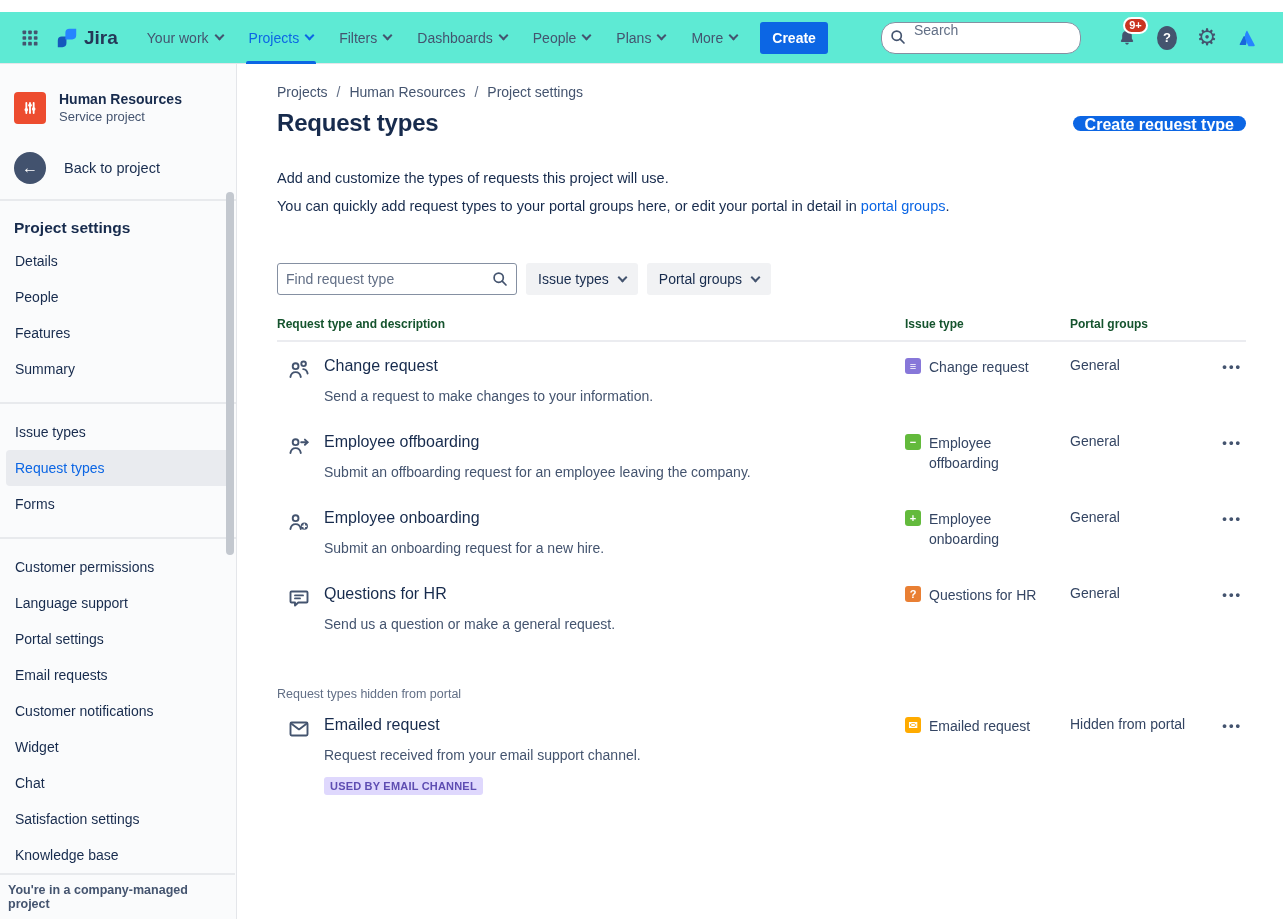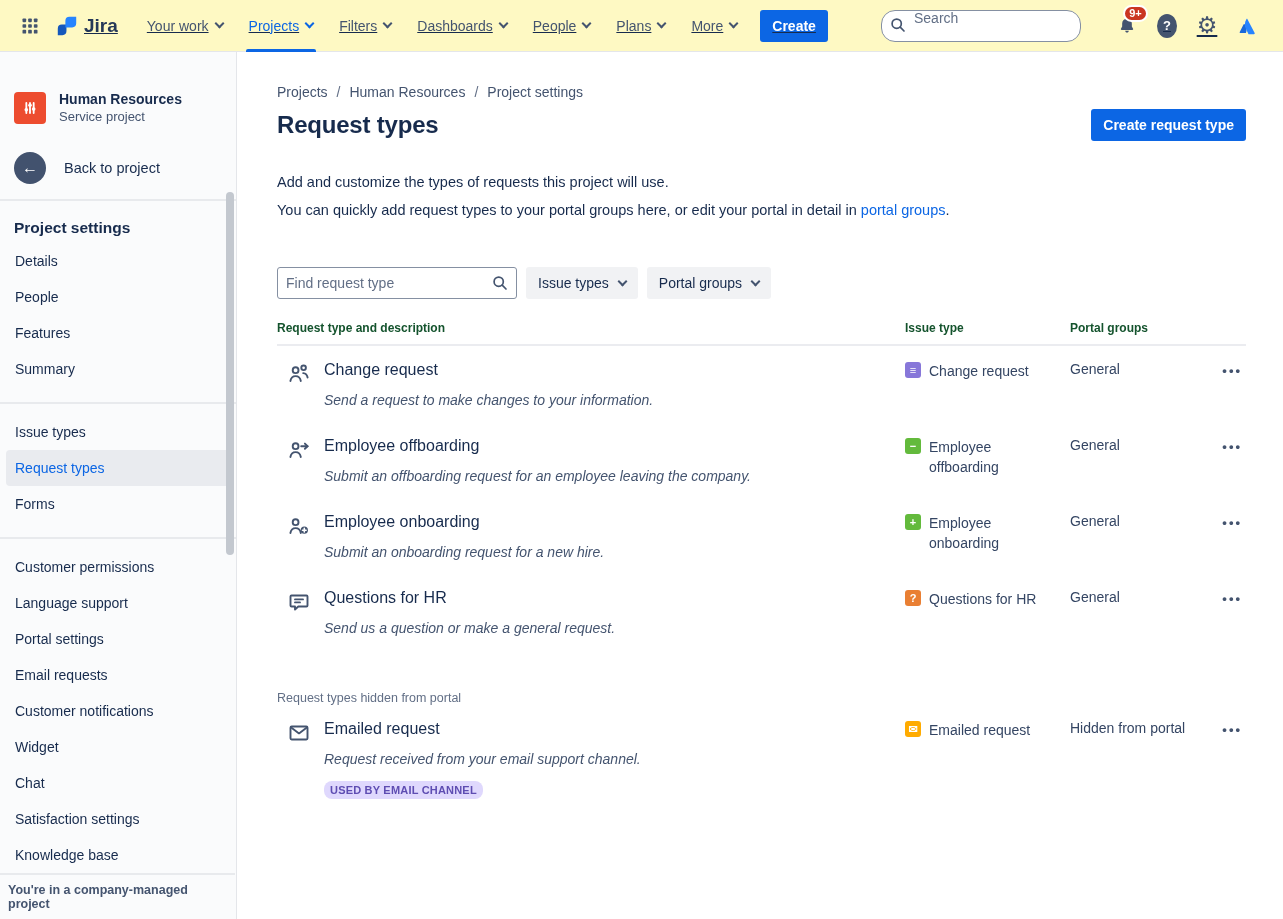--- a/index.html
+++ b/index.html
@@ -4,23 +4,23 @@
 <style>
   * { box-sizing: border-box; }
   html,body { margin:0; padding:0; }
   body {
     width:1283px; height:919px; overflow:hidden; position:relative;
     font-family:"Liberation Sans", sans-serif; background:#fff; color:#172B4D;
   }
 
   
   .topnav {
-    position:absolute; top:0; left:0; width:1283px; height:52px;
-    display:flex; align-items:center; background:#fef9c3;
-    border-bottom:1px solid #E4E6EA; padding:0 20px 0 14px; z-index:10;text-decoration:underline;
+    position:absolute; top:12px; left:0; width:1283px; height:52px;
+    display:flex; align-items:center; background:#5eead4;
+    border-bottom:1px solid #E4E6EA; padding:0 20px 0 14px; z-index:10;
   }
   .appswitcher { width:32px; height:32px; border:none; background:none; display:flex;
     align-items:center; justify-content:center; border-radius:4px; cursor:pointer; }
   .logo { display:flex; align-items:center; gap:4px; margin:0 18px 0 8px; }
   .logo-text { font-size:19px; font-weight:700; color:#253858; }
   .nav-items { display:flex; align-items:center; height:52px; gap:4px; }
   .nav-item {
     position:relative; height:52px; display:flex; align-items:center; gap:7px;
     padding:0 11px; font-size:14px; font-weight:500; color:#44546F; cursor:pointer;
     background:none; border:none; font-family:inherit;
@@ -83,22 +83,22 @@
   .clip-group { max-height:388px; overflow:hidden; }
 
   
   .main { position:absolute; top:52px; left:237px; right:0; bottom:0; background:#fff;
     padding:32px 37px 0 40px; overflow:hidden; }
   .breadcrumb { display:flex; align-items:center; gap:9px; font-size:14px; color:#44546F; }
   .breadcrumb a { color:#44546F; text-decoration:none; cursor:pointer; }
   .crumb-sep { color:#626F86; }
   .title-row { display:flex; justify-content:space-between; align-items:center; margin-top:9px; }
   .page-title { margin:0; font-size:24px; font-weight:600; color:#172B4D; letter-spacing:-0.2px; }
-  .create-req-btn { height:32px; padding:0 12px; background:#0C66E4; color:#fff; border:none;
-    border-radius:3px; font-size:14px; font-weight:600; cursor:pointer; font-family:inherit; }
+  .create-req-btn { height:15px; padding:0 12px; background:#0C66E4; color:#fff; border:none;
+    border-radius:14px; font-size:16px; font-weight:600; cursor:pointer; font-family:inherit; }
   .intro { margin-top:27px; font-size:14.5px; line-height:28px; color:#172B4D; }
   .intro a { color:#0C66E4; text-decoration:none; cursor:pointer; }
 
   .filters { margin-top:43px; display:flex; gap:8px; align-items:center; }
   .find-box { position:relative; width:240px; }
   .find-box input { width:240px; height:32px; border:1px solid #8590A2; border-radius:3px;
     padding:0 32px 0 8px; font-size:14px; color:#4c1d95; font-family:inherit; }
   .find-box input::placeholder { color:#626F86; }
   .find-box .mag { position:absolute; right:9px; top:8px; }
   .filter-btn { height:32px; padding:0 12px; background:#F1F2F4; border:none; border-radius:3px;
@@ -106,32 +106,32 @@
     cursor:pointer; font-family:inherit; margin-left:1px; }
   .filter-btn .chev { border-color:#44546F; }
 
   .rt-grid { display:grid; grid-template-columns:628px 165px 144px 1fr; }
   .table-head { margin-top:22px; padding-bottom:9px; border-bottom:2px solid #EBECF0;
     font-size:12px; font-weight:700; color:#14532d; }
   .rt-row { padding-top:15px; min-height:76px; }
   .rt-main { display:flex; gap:13px; padding-left:10px; }
   .rt-icon { flex:0 0 auto; margin-top:1px; }
   .rt-title { font-size:16px; font-weight:500; color:#172B4D; cursor:pointer; }
-  .rt-desc { margin-top:13px; font-size:14px; color:#44546F;font-style:italic; }
+  .rt-desc { margin-top:13px; font-size:14px; color:#44546F; }
   .it-cell { display:flex; gap:8px; align-items:flex-start; }
   .it-badge { width:16px; height:16px; border-radius:3px; color:#fff; font-size:11px; font-weight:700;
     display:flex; align-items:center; justify-content:center; flex:0 0 auto; margin-top:1px; line-height:1; }
   .it-label { font-size:14px; color:#344563; max-width:112px; line-height:20px; }
   .pg-cell { font-size:14px; color:#344563; }
   .actions-cell { text-align:right; }
   .dots-btn { border:none; background:none; color:#44546F; font-size:13px; font-weight:700;
     letter-spacing:2px; cursor:pointer; padding:2px 4px; font-family:inherit; }
   .hidden-label { margin-top:41px; font-size:12.5px; color:#626F86; }
   .email-badge { display:inline-block; margin-top:14px; padding:3px 6px; background:#DFD8FD;
-    color:#5E4DB2; font-size:11px; font-weight:700; letter-spacing:0.2px; border-radius:8px; }
+    color:#5E4DB2; font-size:11px; font-weight:700; letter-spacing:0.2px; border-radius:3px; }
 </style>
 </head>
 <body>
 
 <header class="topnav">
   <button class="appswitcher">
     <svg width="22" height="22" viewBox="0 0 24 24">
       <g fill="#44546F">
         <rect x="3" y="3" width="4.4" height="4.4" rx="1"></rect>
           <rect x="9.8" y="3" width="4.4" height="4.4" rx="1"></rect>

